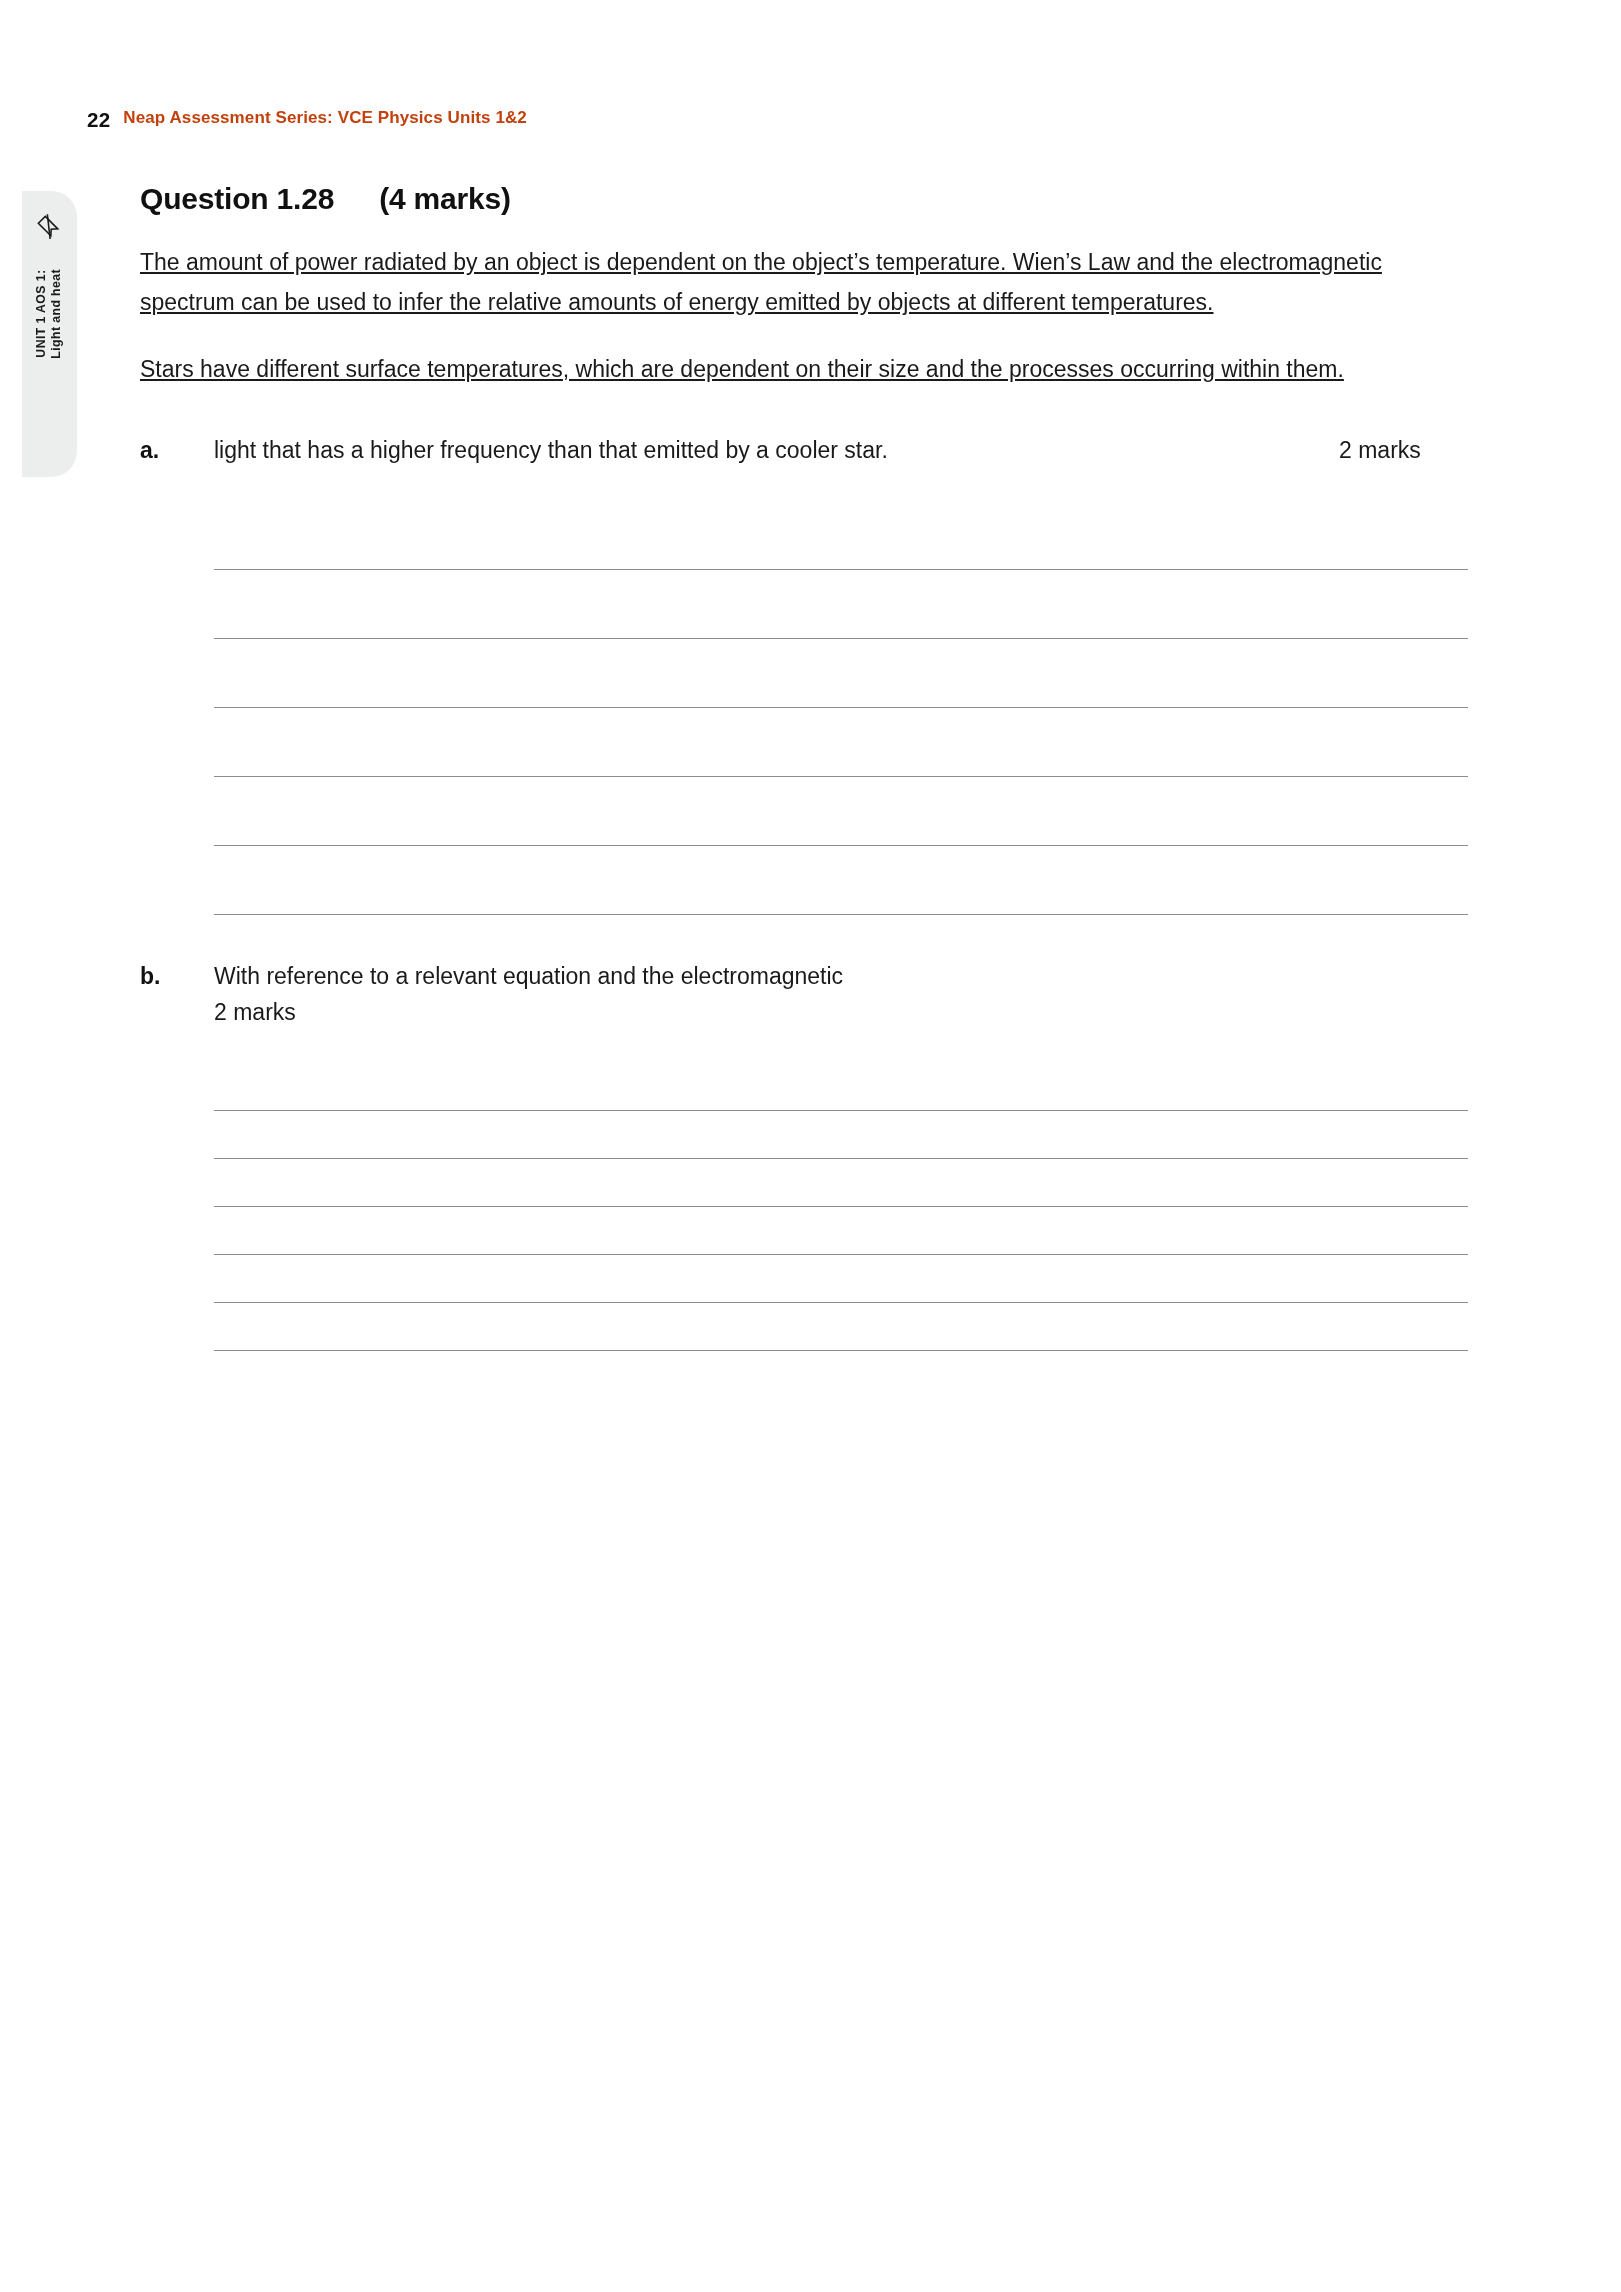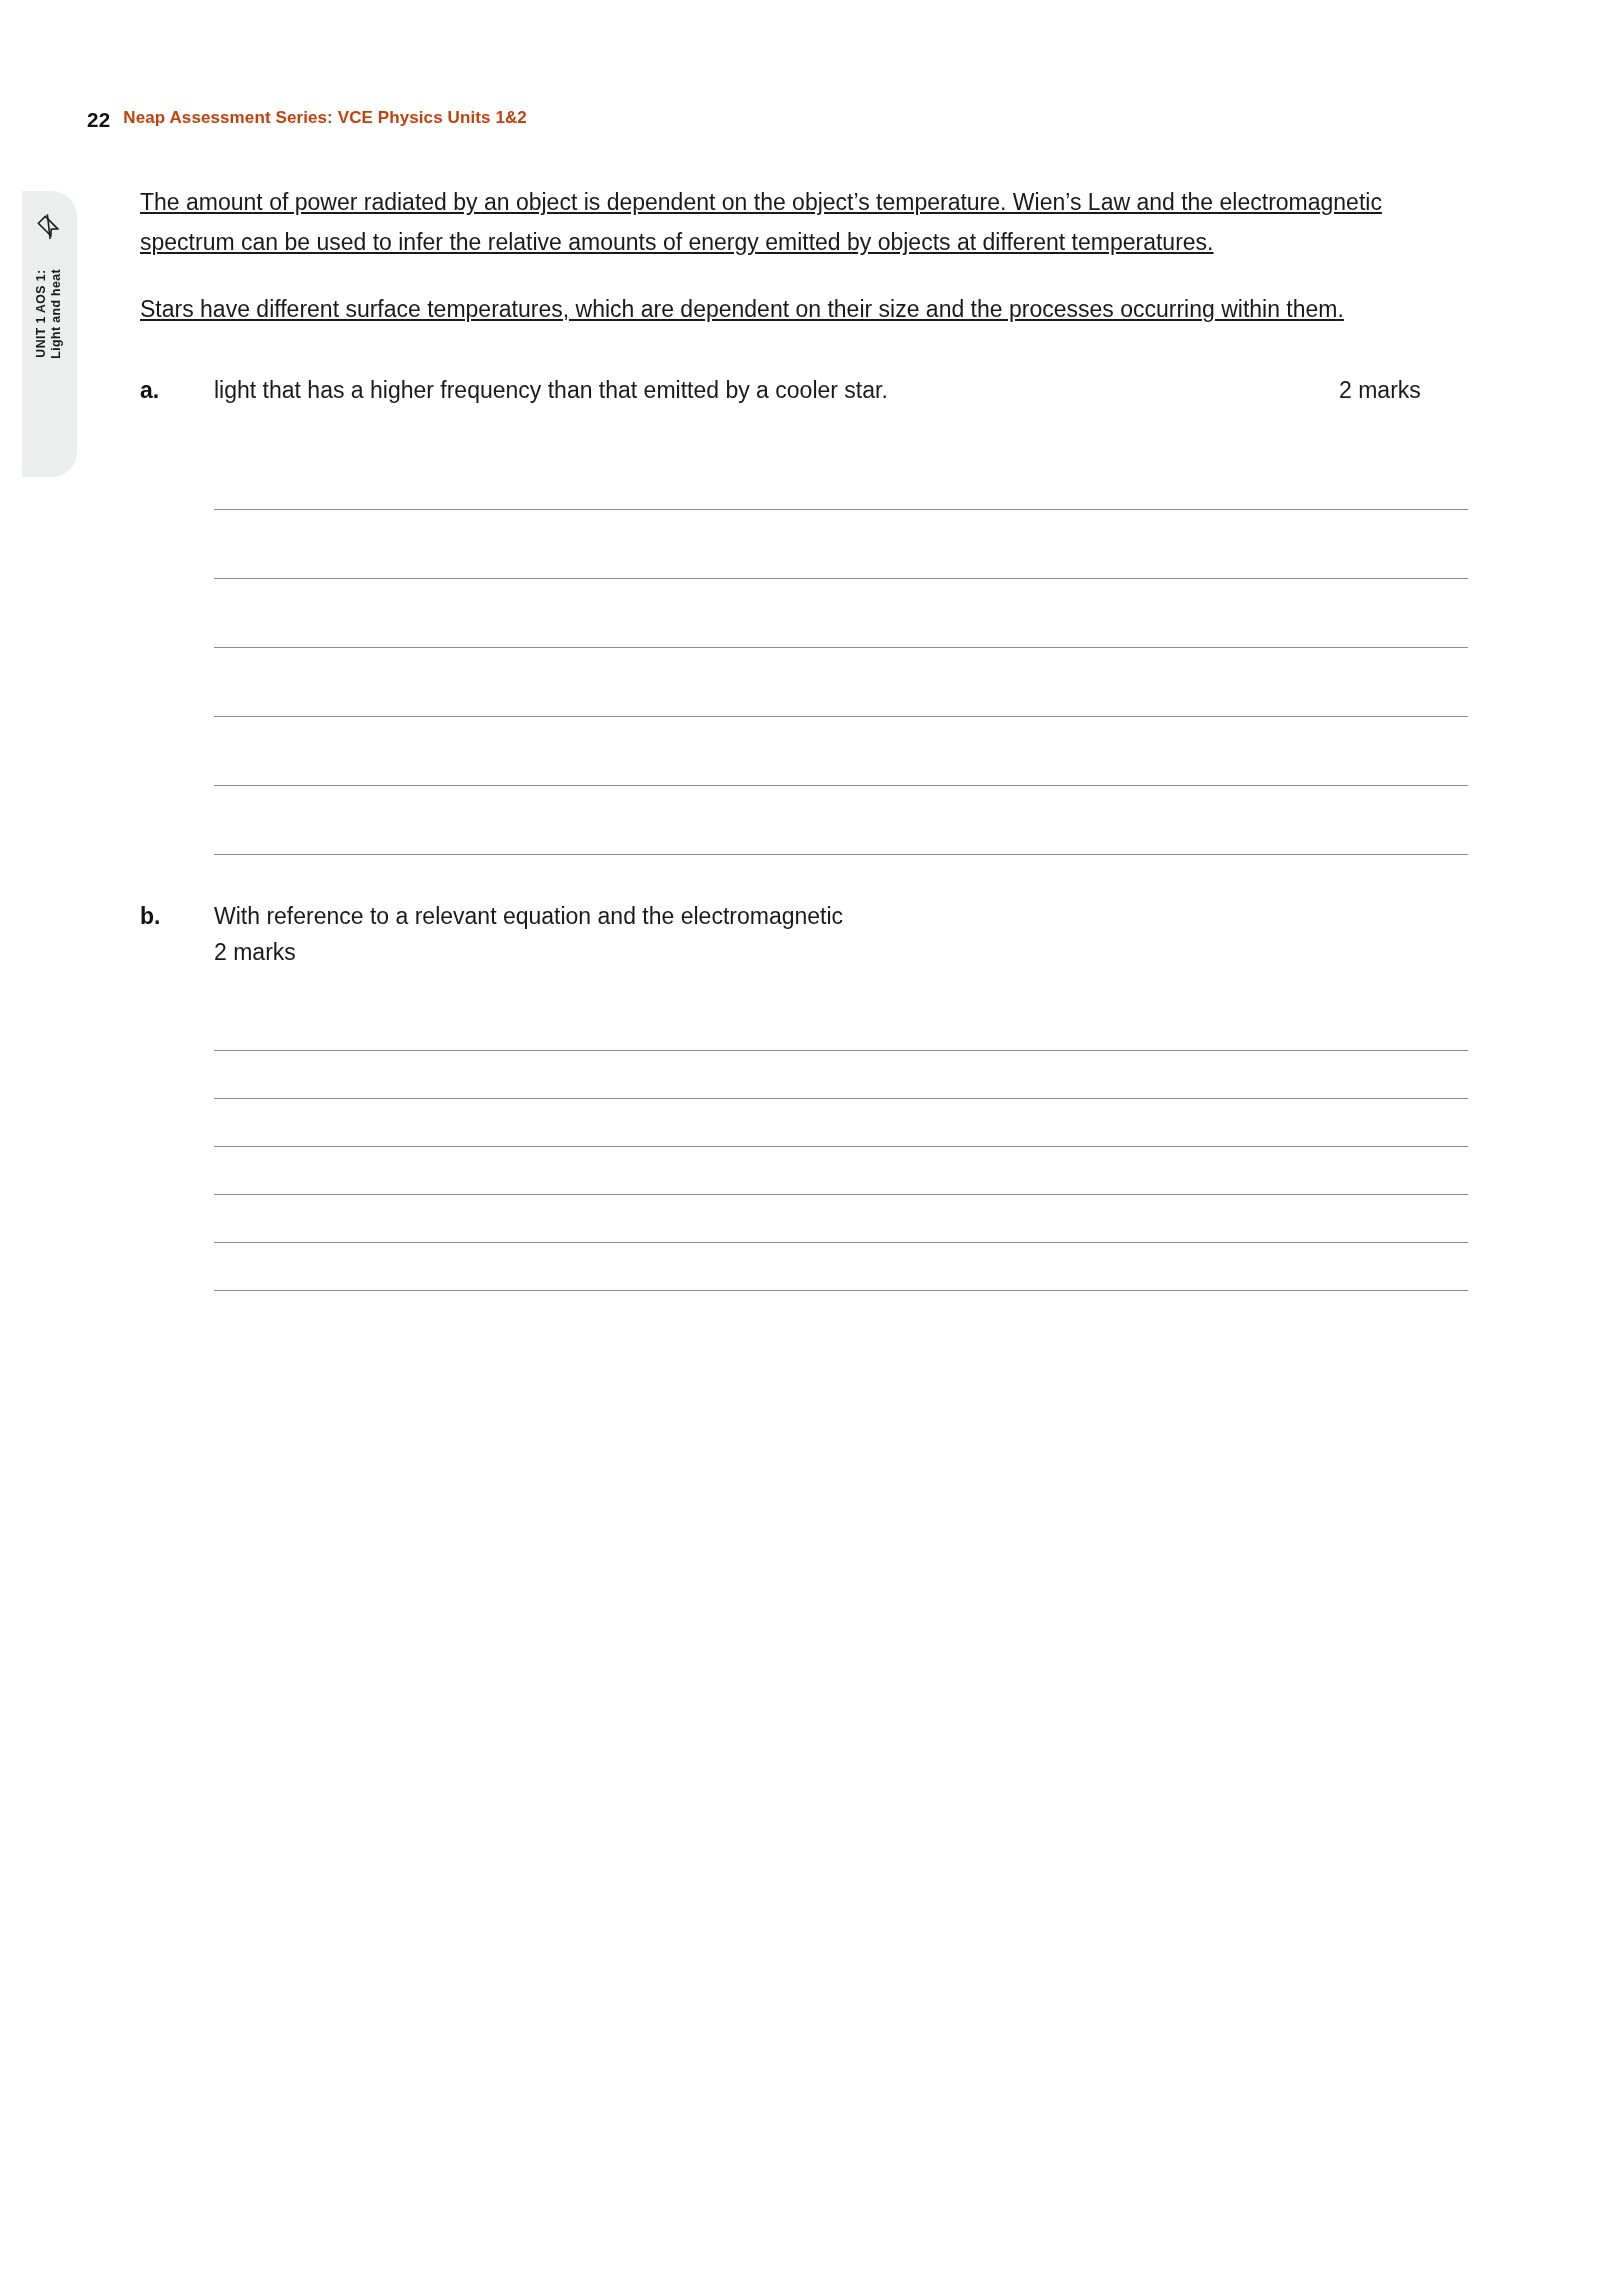--- a/index.html
+++ b/index.html
@@ -170,20 +170,24 @@
         <line x1="5" y1="23" x2="21" y2="3" stroke="#1a1a1a" stroke-width="1.6"></line>
       </g>
     </svg>
   </span>
   <span class="side-tab-label">UNIT 1 AOS 1:
 Light and heat</span>
 </div>
 
 <div class="content">
 
+  <h1 class="q-title">
+    <span>Question 1.28</span>
+    <span>(4 marks)</span>
+  </h1>
 
   <p class="stem">The amount of power radiated by an object is dependent on the object’s temperature. Wien’s Law and the electromagnetic spectrum can be used to infer the relative amounts of energy emitted by objects at different temperatures.</p>
   <p class="stem second">Stars have different surface temperatures, which are dependent on their size and the processes occurring within them.</p>
 
   <div class="part">
     <div class="part-row">
       <div class="part-letter">a.</div>
       <div class="part-text">
         <div class="line2">
           <span>light that has a higher frequency than that emitted by a cooler star.</span>

